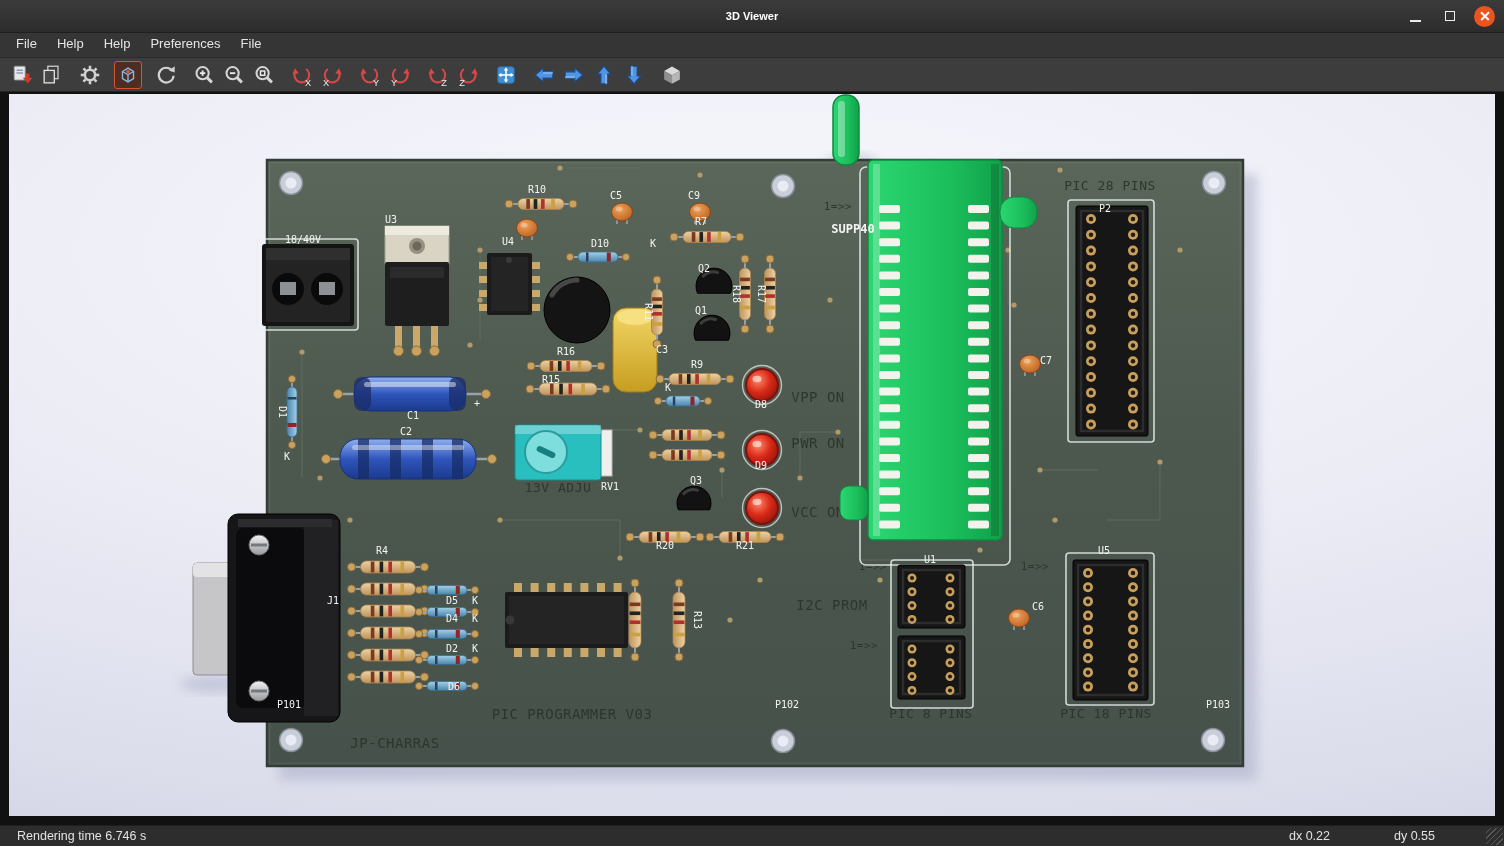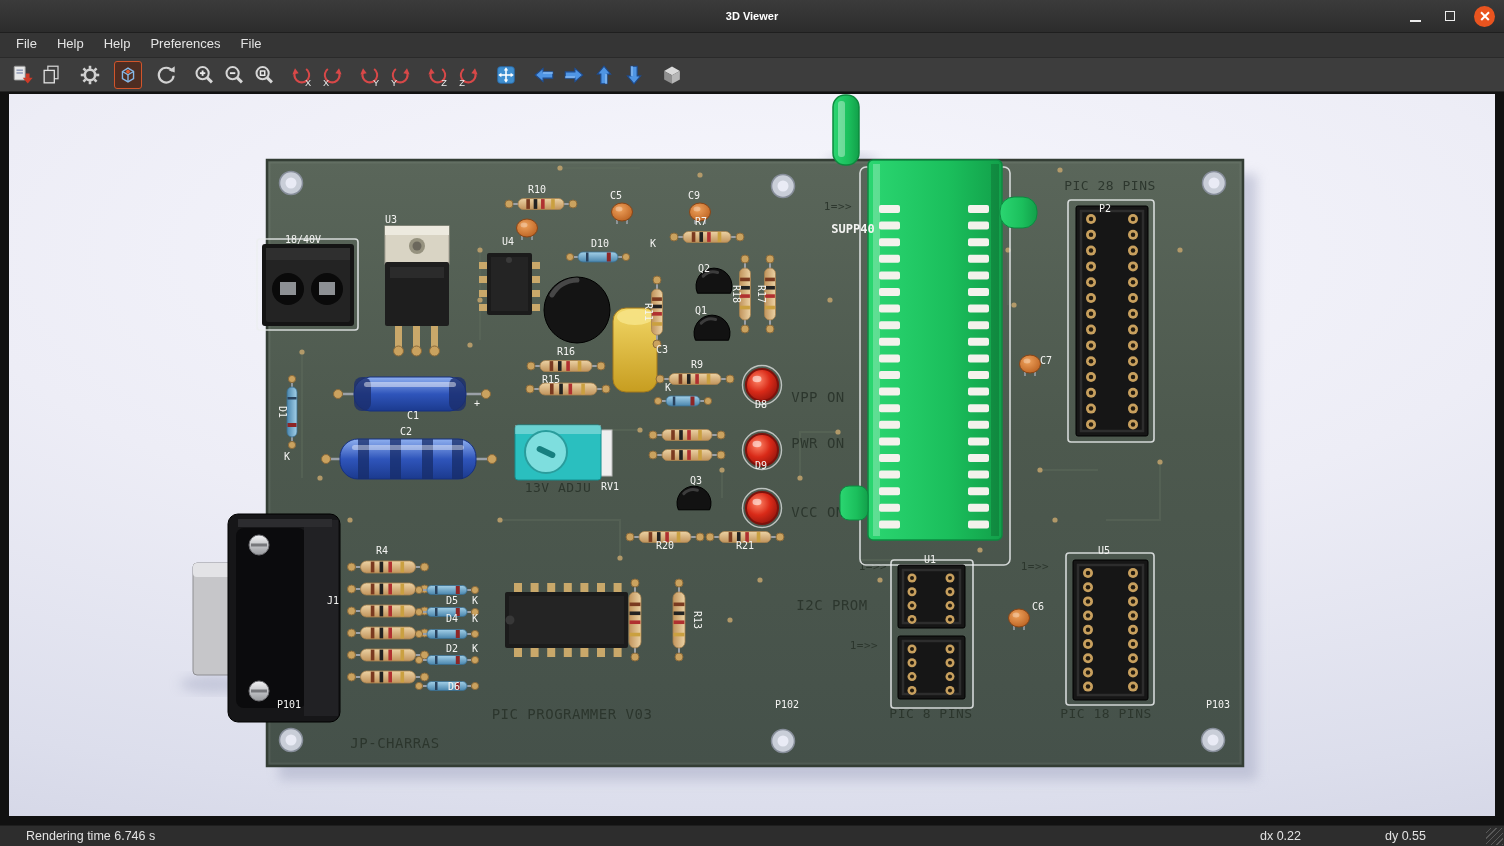--- a/index.html
+++ b/index.html
@@ -19,22 +19,22 @@
 .menubar{height:25px;flex:0 0 25px;background:#353535;display:flex;align-items:flex-start;padding-left:6px;border-bottom:1px solid #2a2a2a}
 .menu-item{color:#e4e4e4;font-size:13px;padding:3px 10px;border-radius:2px}
 .toolbar{height:34px;flex:0 0 34px;background:#3d3d3d;display:flex;align-items:center;padding-left:7px;border-bottom:1px solid #242424}
 .tbtn{width:28px;height:28px;background:transparent;border:1px solid transparent;border-radius:3px;display:flex;align-items:center;justify-content:center;margin:0 1px;padding:0}
 .tbtn svg{display:block}
 .tbtn.active{background:#4e2d22;border-color:#d2552b}
 .tbtn.gap{margin-left:9px}
 .main{flex:1 1 auto;position:relative;background:#111}
 .canvas{position:absolute;left:9px;right:9px;top:2px;bottom:9px;background:radial-gradient(ellipse 120% 90% at 50% 22%,#f7f7fd 0%,#ededf6 45%,#dcdeec 85%,#d4d6e6 100%)}
 .canvas svg{display:block;width:100%;height:100%}
-.statusbar{height:21px;flex:0 0 21px;background:#2d2d2d;border-top:1px solid #1e1e1e;color:#e2e2e2;font-size:12.5px;display:flex;align-items:center;padding:0 26px;position:relative}
-.sb-right{margin-left:auto;display:flex;gap:84px;padding-right:52px}
+.statusbar{height:21px;flex:0 0 21px;background:#2d2d2d;border-top:1px solid #1e1e1e;color:#e2e2e2;font-size:12.5px;display:flex;align-items:center;padding:0 17px;position:relative}
+.sb-right{margin-left:auto;display:flex;gap:64px;padding-right:52px}
 .grip{position:absolute;right:1px;bottom:1px;width:17px;height:17px;background:repeating-linear-gradient(135deg,transparent 0 3px,#585858 3px 4px)}
 </style>
 </head>
 <body>
 
 <div class="window">
   <div class="titlebar">
     <div class="title">3D Viewer</div>
     <div class="win-controls" id="win-controls">
         <div class="wbtn minimize">

